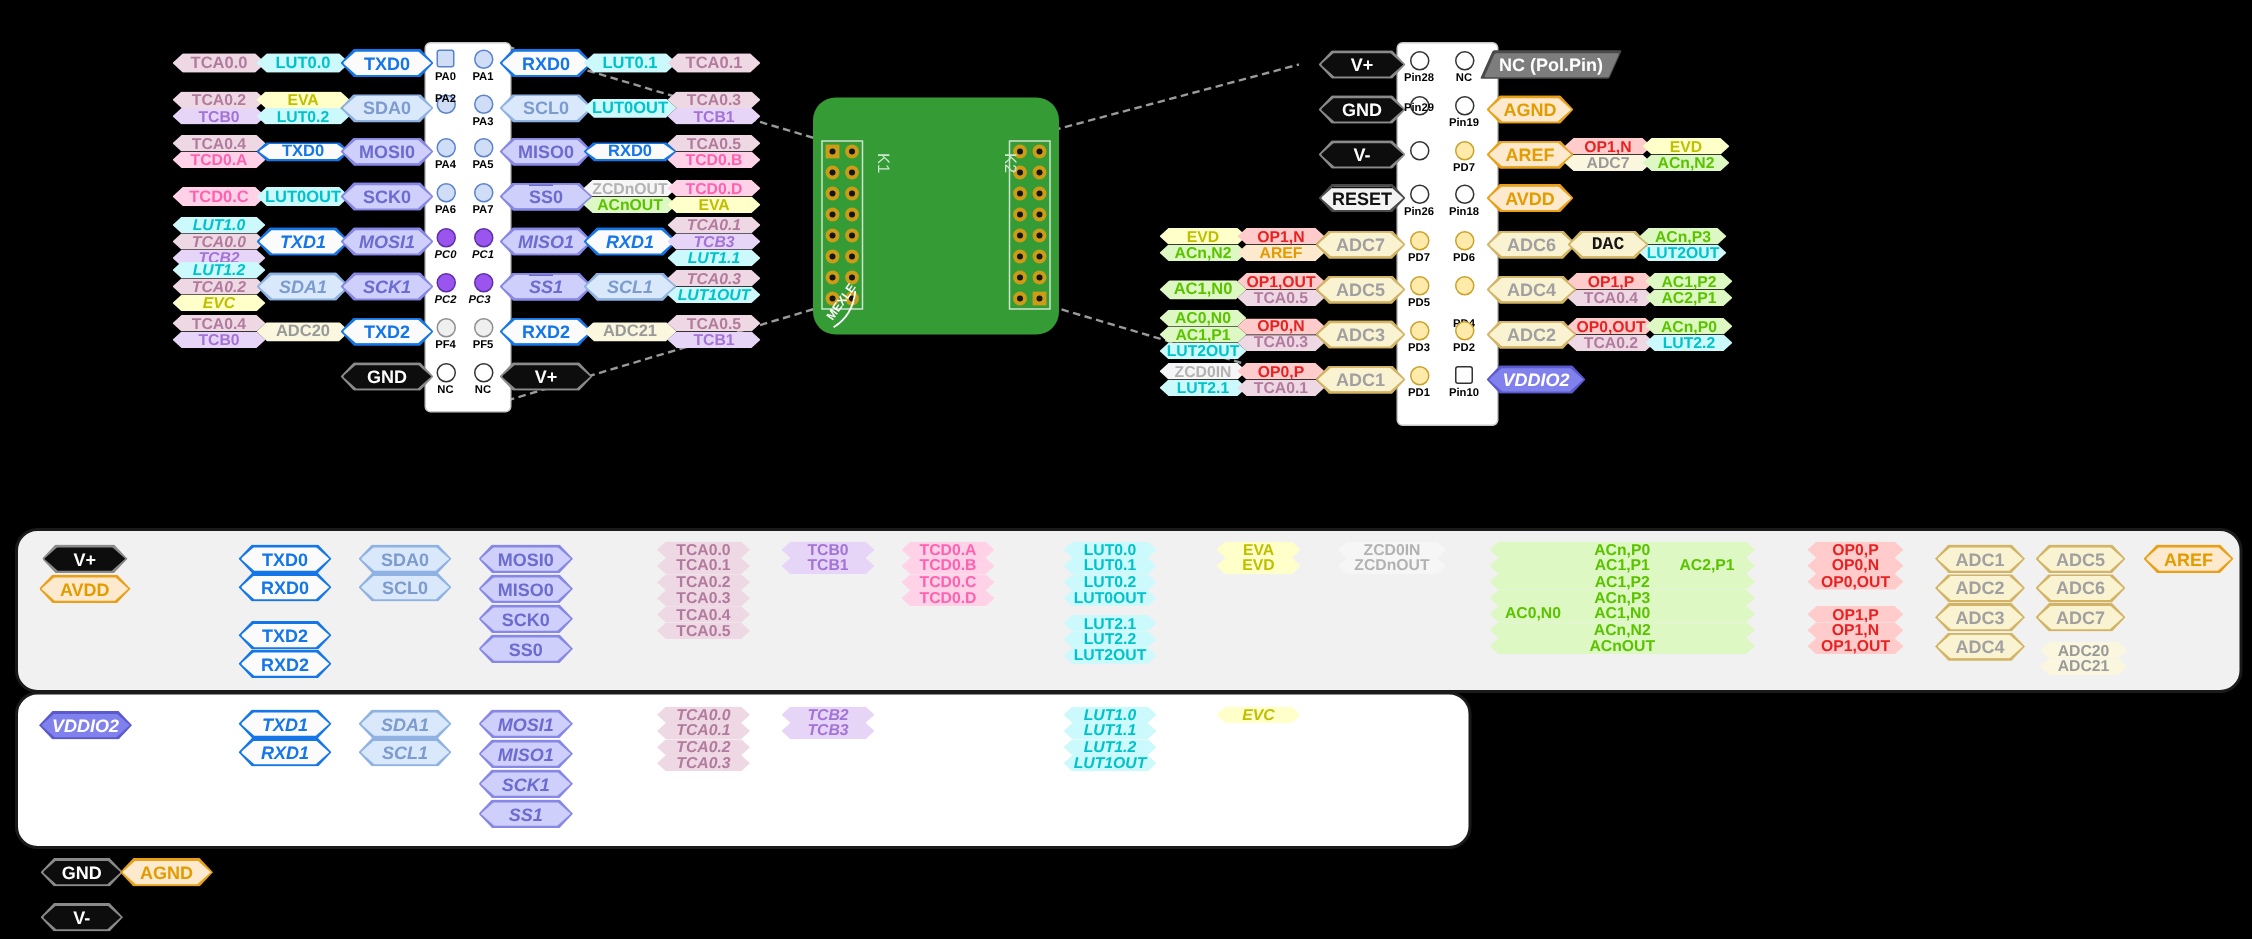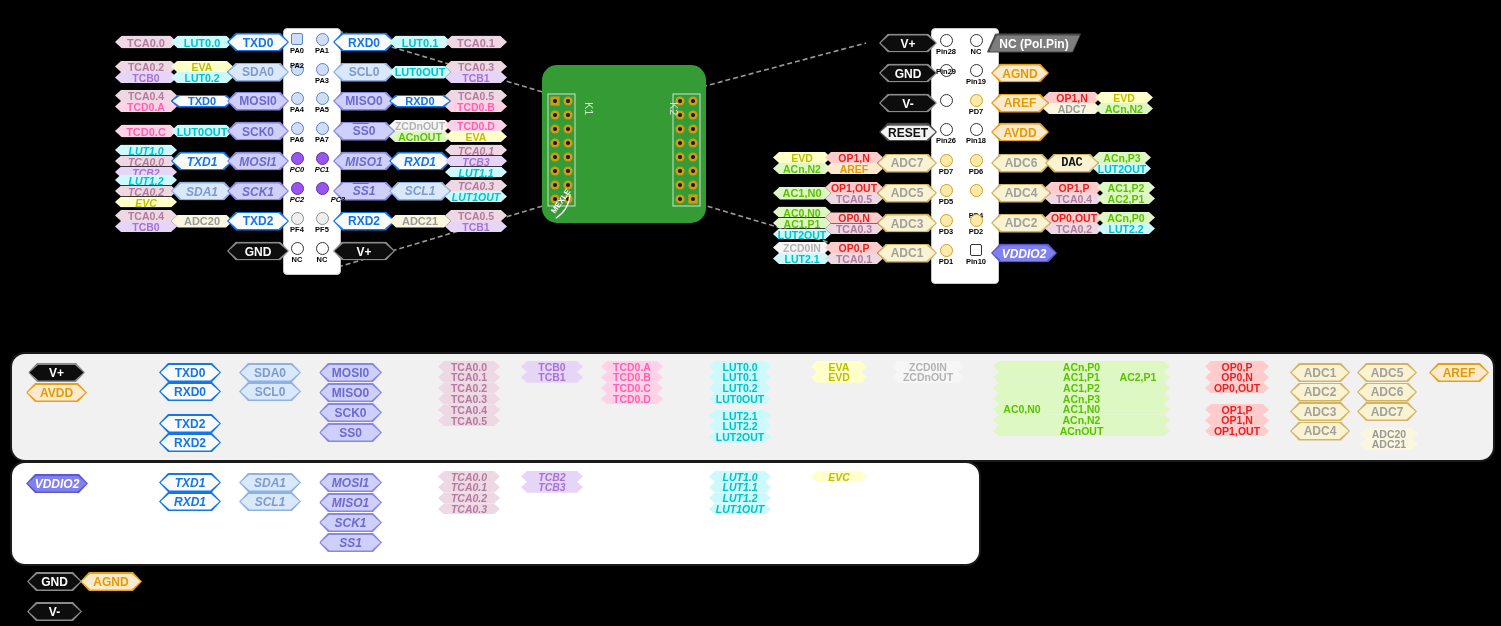--- a/index.html
+++ b/index.html
@@ -416,21 +416,21 @@
         </div>
         <div class="chip z-sm it" style="width: 62px; --fill: #ccfafc; --stroke: transparent; --ink: #00c2ca;">
           <i class="hx f nb"></i>
           <span>LUT1OUT</span>
         </div>
       </div>
     </div>
     <div class="pin" style="left: 290.5px; top: 181.5px; background: rgb(154, 85, 238); border-color: rgb(92, 46, 168);"></div>
     <div class="pinlab it" style="left: 277px; top: 195px;">PC2</div>
     <div class="pin" style="left: 315.5px; top: 181.5px; background: rgb(154, 85, 238); border-color: rgb(92, 46, 168);"></div>
-    <div class="pinlab it" style="left: 318px; top: 195px;">PC3</div>
+    <div class="pinlab it" style="left: 287px; top: 195px; text-align: right;">PC3</div>
     <div class="prow" style="top: 221px; transform: translateY(-50%); right: 1215px;">
       <div class="stack">
         <div class="chip z-sm" style="width: 62px; --fill: #eed8e4; --stroke: transparent; --ink: #b27b9e;">
           <i class="hx f nb"></i>
           <span>TCA0.4</span>
         </div>
         <div class="chip z-sm" style="width: 62px; --fill: #e7d5f7; --stroke: transparent; --ink: #a473d6;">
           <i class="hx f nb"></i>
           <span>TCB0</span>
         </div>

